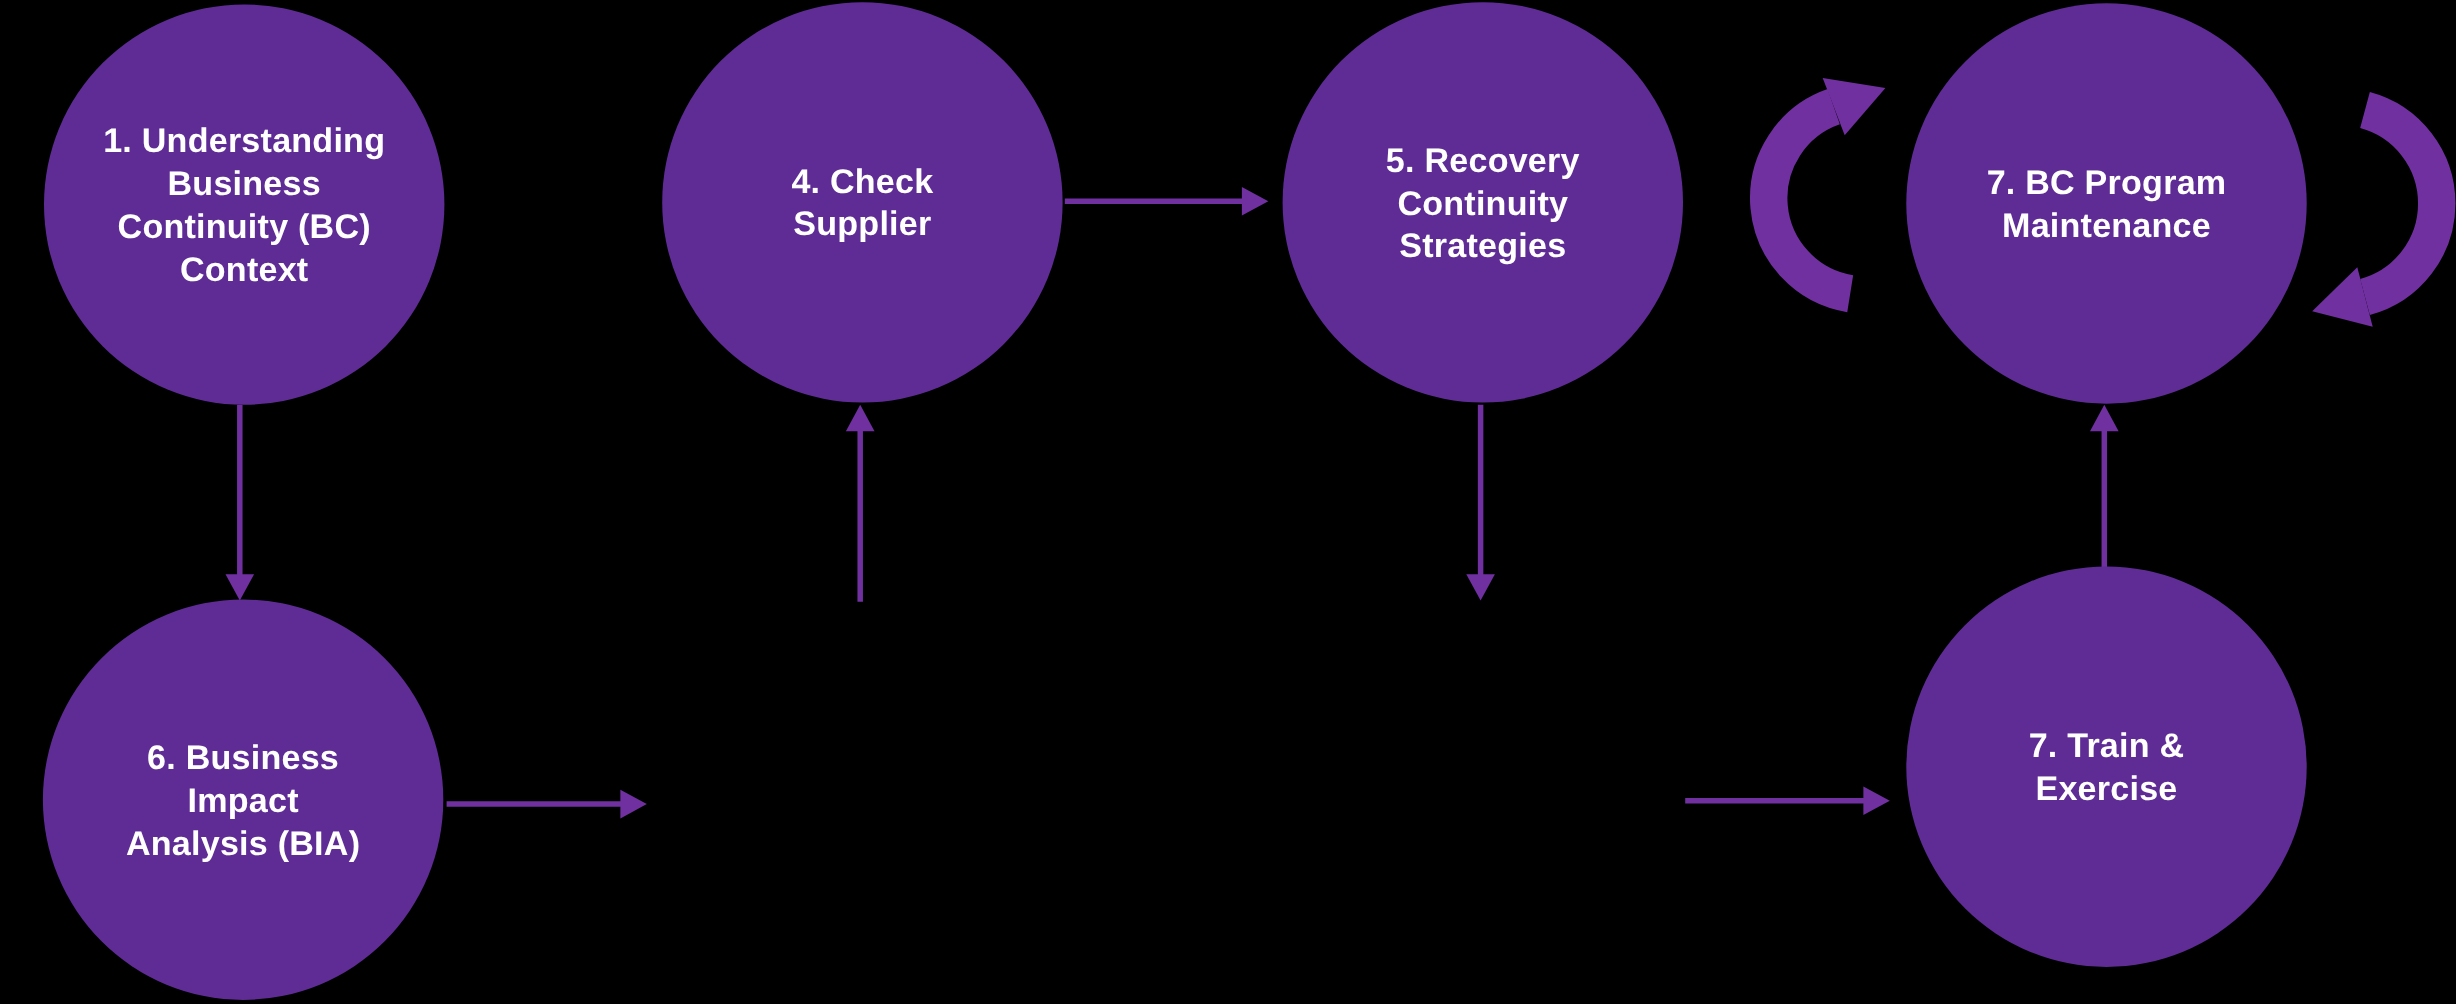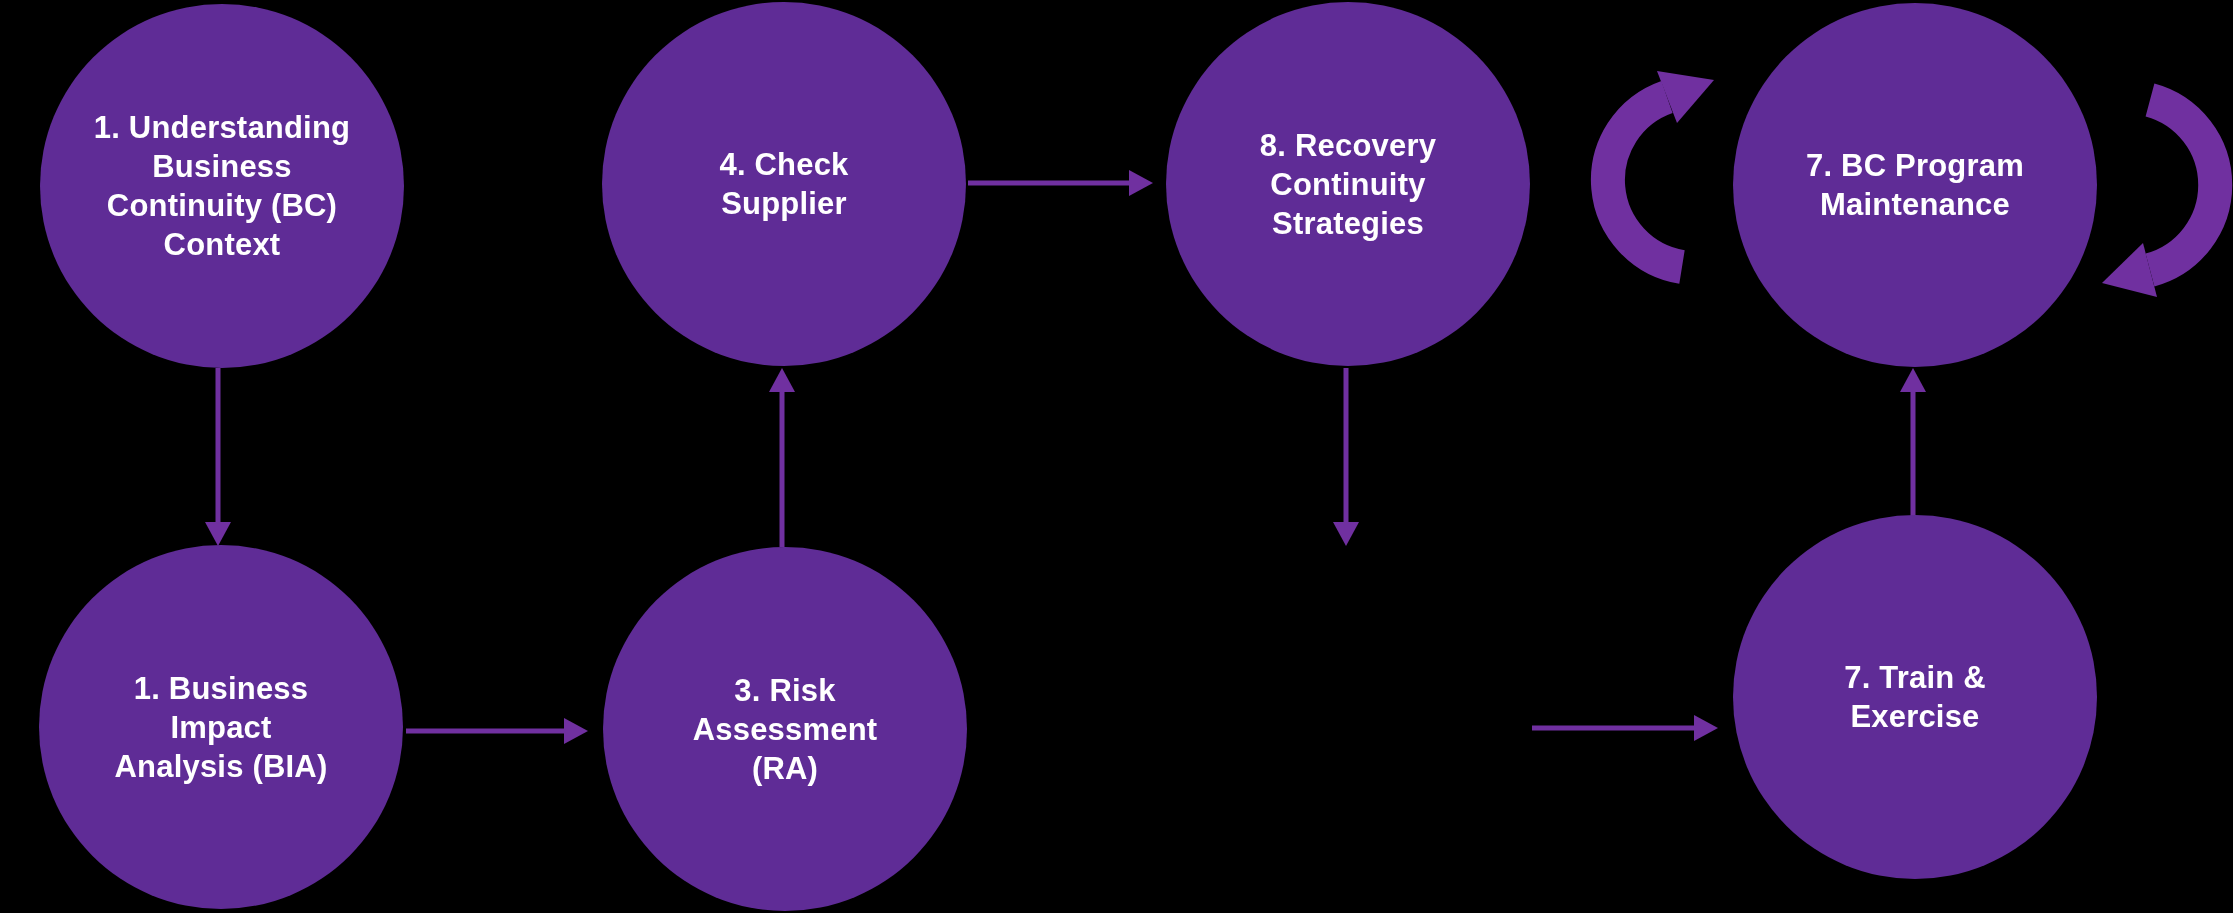--- a/index.html
+++ b/index.html
@@ -115,41 +115,36 @@
 Continuity (BC)
 Context</span>
   </div>
 
   <div class="node" style="left:602px;top:2px;justify-content:center;">
     <span class="node-label">4. Check
 Supplier</span>
   </div>
 
   <div class="node" style="left:1166px;top:2px;">
-    <span class="node-label">8. Recovery
+    <span class="node-label">5. Recovery
 Continuity
 Strategies</span>
   </div>
 
   <div class="node" style="left:1733px;top:3px;">
     <span class="node-label">7. BC Program
 Maintenance</span>
   </div>
 
   <div class="node" style="left:39px;top:545px;">
-    <span class="node-label">1. Business
+    <span class="node-label">6. Business
 Impact
 Analysis (BIA)</span>
   </div>
 
-  <div class="node" style="left:603px;top:547px;">
-    <span class="node-label">3. Risk
-Assessment
-(RA)</span>
-  </div>
 
 
   <div class="node" style="left:1733px;top:515px;">
     <span class="node-label">7. Train &amp;
 Exercise</span>
   </div>
 
 </div>
 
 </body></html>

